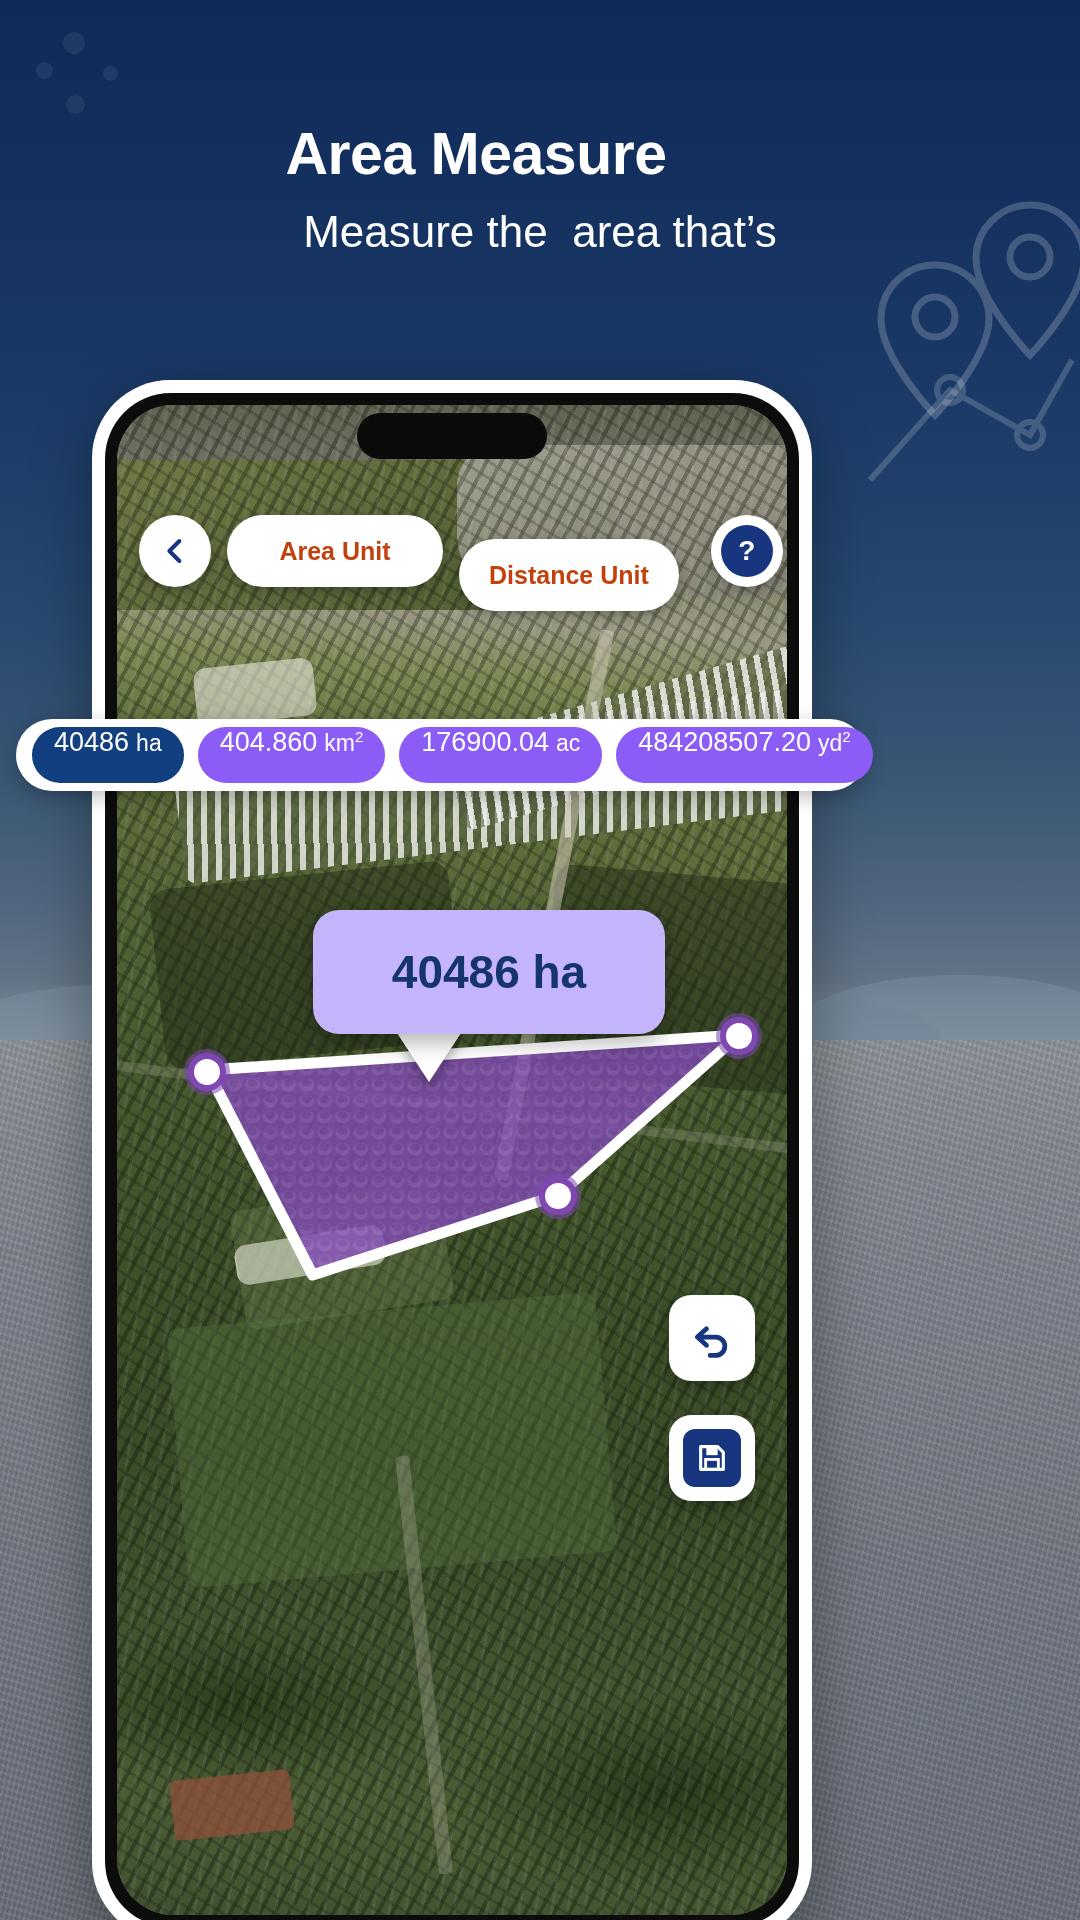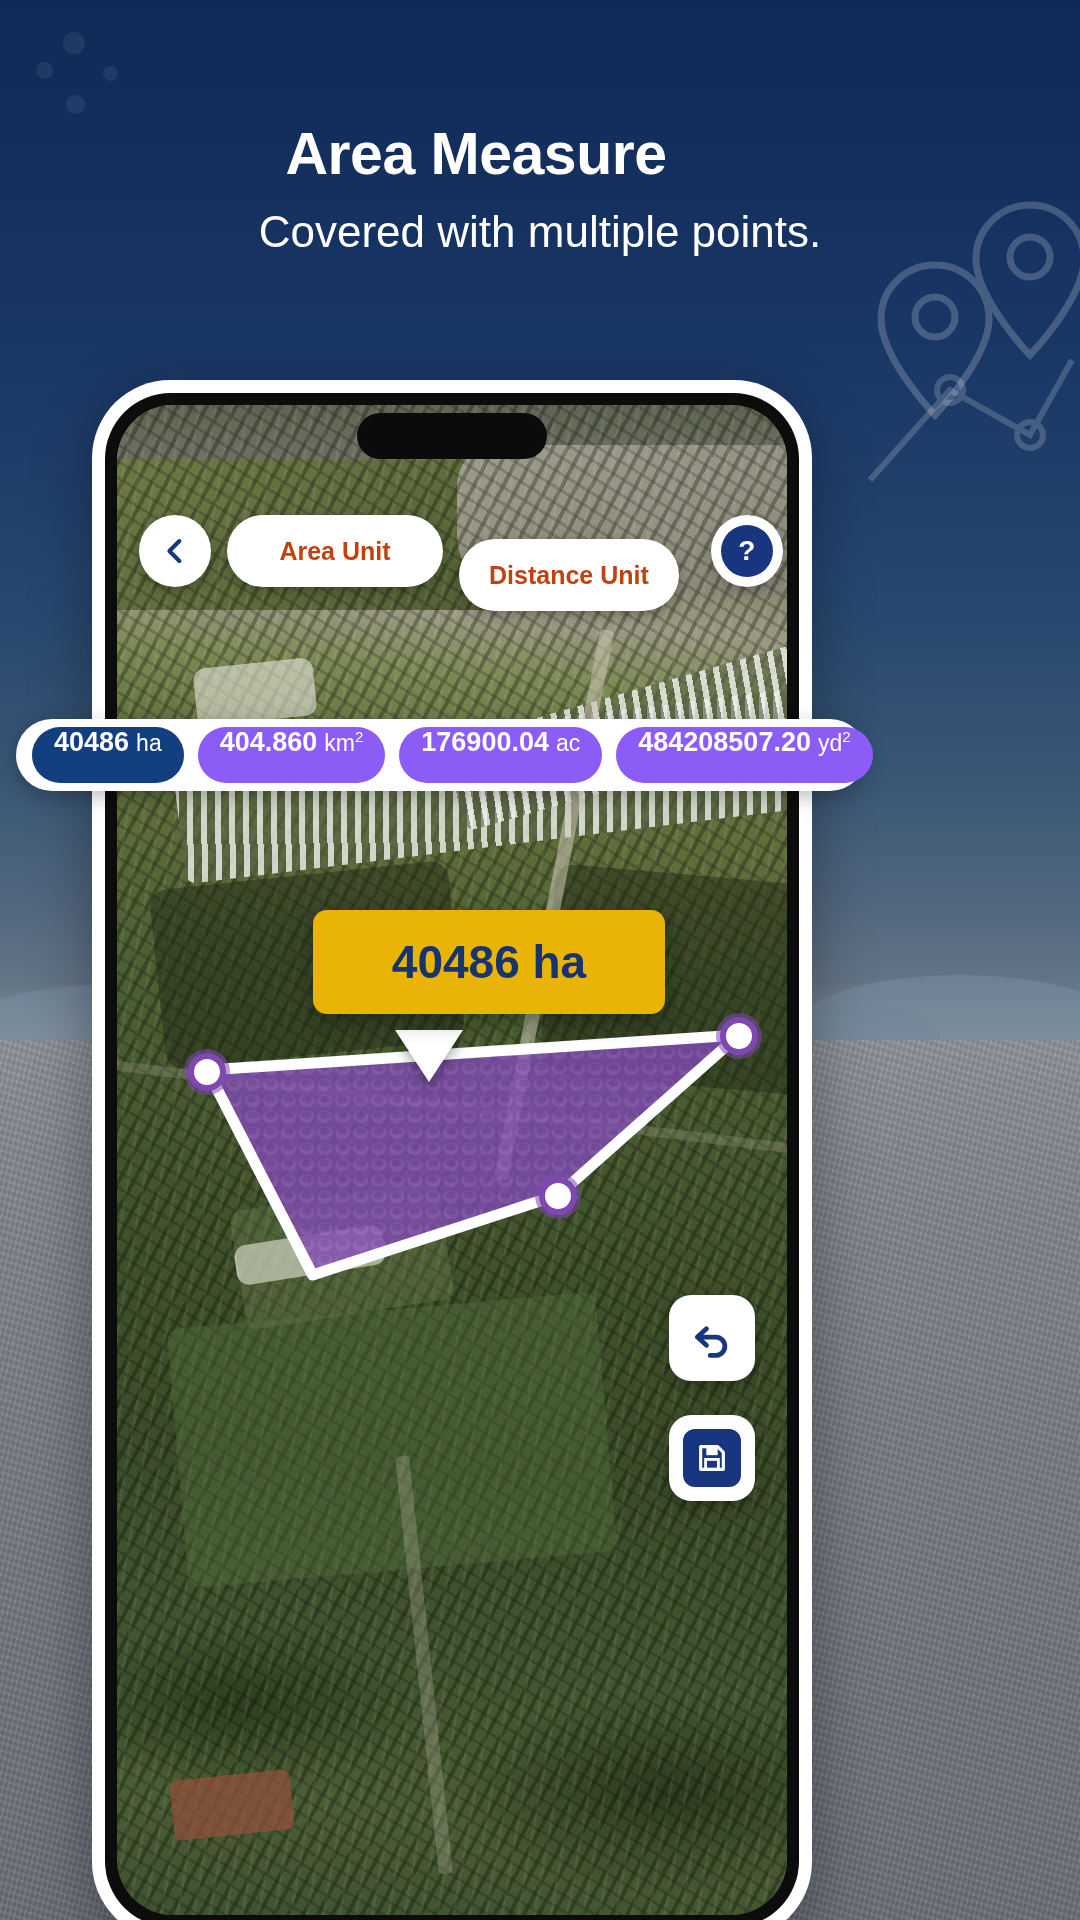--- a/index.html
+++ b/index.html
@@ -189,43 +189,43 @@
     background: #ffffff; border-radius: 40px;
     display: flex; align-items: center; gap: 14px;
     padding: 0 16px; z-index: 40;
     box-shadow: 0 6px 20px rgba(0,0,0,.25);
   }
   .unit-chip {
     height: 56px; border-radius: 32px; background: #8b5cf6;
     color: #ffffff; display: flex; align-items: baseline; justify-content: center;
     padding: 0 22px; gap: 7px; white-space: nowrap; flex: 0 0 auto;
   }
-  .unit-chip .v { font-size: 27px; font-weight: 700; }
+  .unit-chip .v { font-size: 27px; font-weight: 400; }
   .unit-chip .u { font-size: 23px; font-weight: 500; }
   .unit-chip .u sup { font-size: 15px; }
   .unit-chip.active { background: #123f80; }
 
   
   #poly-layer { position: absolute; inset: 0; z-index: 12; }
   .vertex {
     position: absolute; width: 46px; height: 46px; border-radius: 50%;
     background: rgba(126,72,176,.55);
     display: flex; align-items: center; justify-content: center;
     transform: translate(-50%, -50%);
     z-index: 15;
   }
   .vertex::after {
     content: ""; width: 26px; height: 26px; border-radius: 50%;
     background: #ffffff; border: 6px solid #7e48b0;
   }
 
   
   #callout {
-    position: absolute; left: 196px; top: 505px; width: 352px; height: 104px;
-    background: #eab308; border-radius: 14px; z-index: 22;
+    position: absolute; left: 196px; top: 505px; width: 352px; height: 124px;
+    background: #c4b5fd; border-radius: 26px; z-index: 22;
     display: flex; align-items: center; justify-content: center;
     box-shadow: 0 8px 22px rgba(0,0,0,.3);
   }
   #callout-text { color: #16356e; font-size: 46px; font-weight: 700; white-space: nowrap; }
   #callout-tail {
     position: absolute; left: 278px; top: 625px; width: 0; height: 0; z-index: 21;
     border-left: 34px solid transparent;
     border-right: 34px solid transparent;
     border-top: 52px solid #ffffff;
     filter: drop-shadow(0 7px 6px rgba(0,0,0,.3));
@@ -276,21 +276,21 @@
     <svg viewBox="0 0 220 170" width="220" height="170" xmlns="http://www.w3.org/2000/svg">
       <path d="M10 150 L90 60 L170 105 L212 30" fill="none" stroke="#ffffff" stroke-width="6"></path>
       <circle cx="90" cy="60" r="13" fill="none" stroke="#ffffff" stroke-width="6"></circle>
       <circle cx="170" cy="105" r="13" fill="none" stroke="#ffffff" stroke-width="6"></circle>
     </svg>
   </div>
 </div>
 
 <div id="headline">Area Measure</div>
 <div id="subline">
-  <div>Covered with multiple points.</div>
+  <div>Measure the  area that’s</div>
 </div>
 
 <div id="phone">
   <div id="phone-body">
     <div id="screen">
 
       <div id="map">
         <div class="top-gray">
           <div class="greenslope"></div>
           <div class="dirt"></div>

